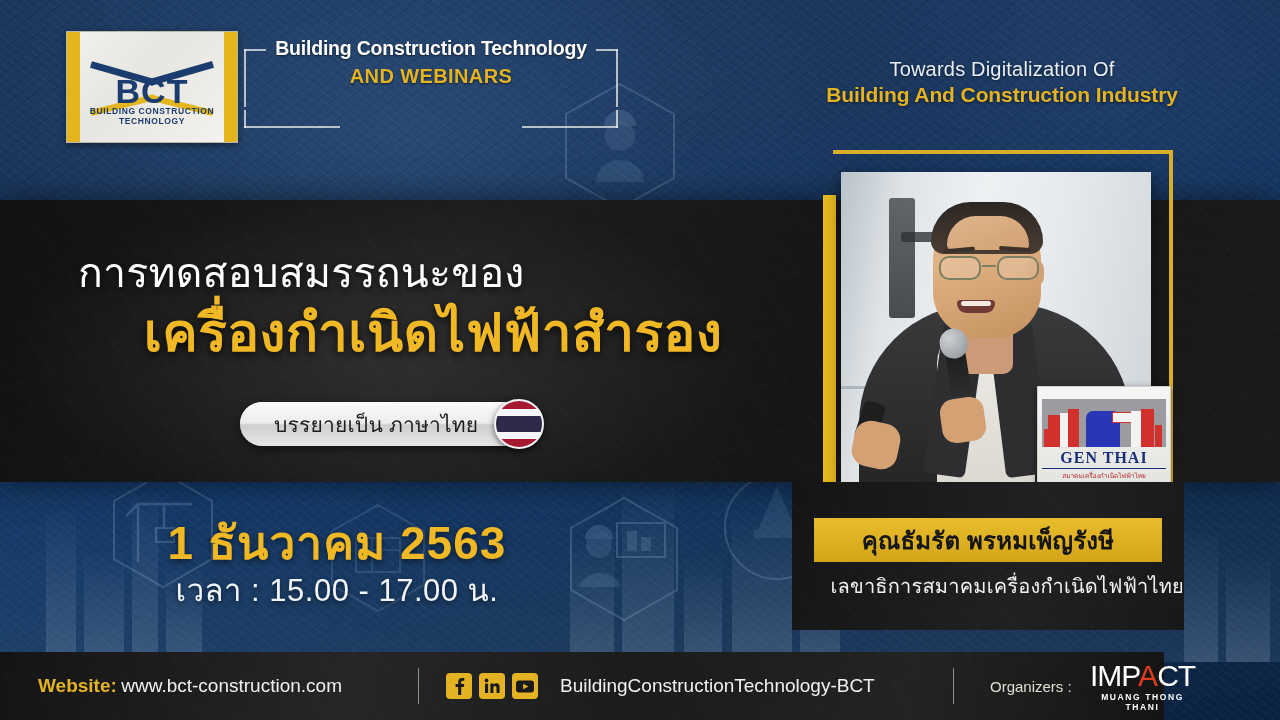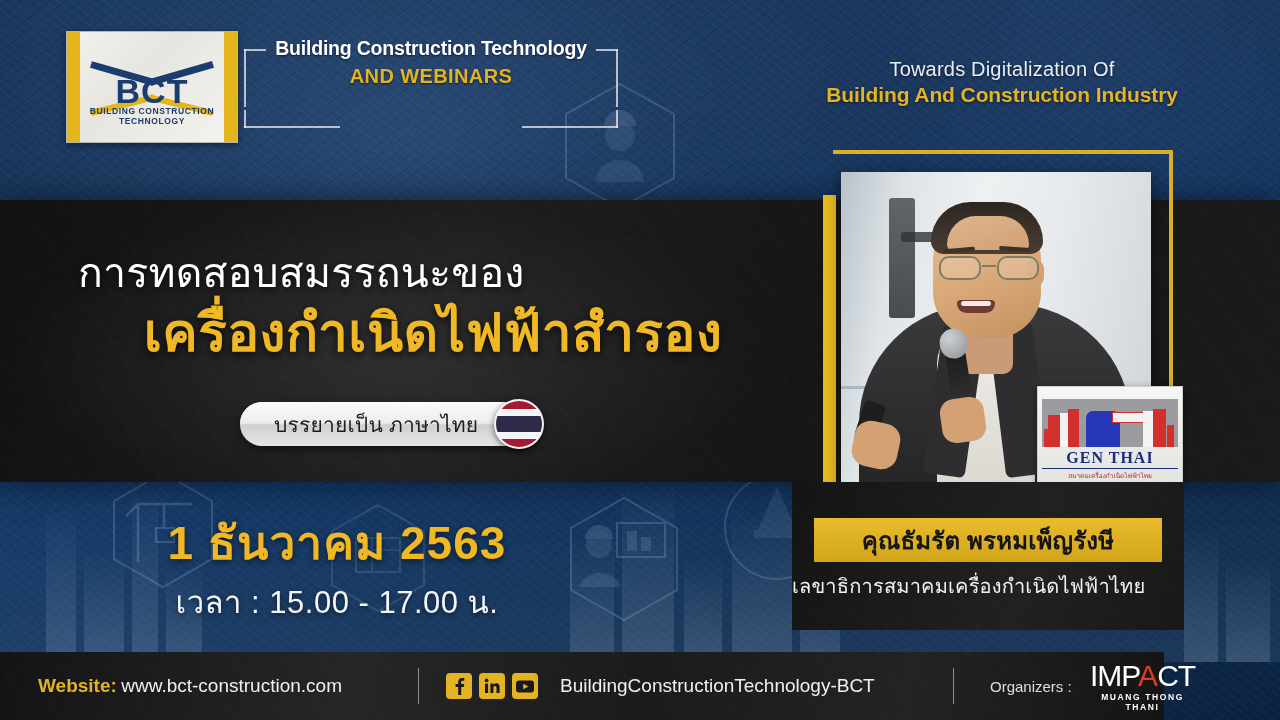--- a/index.html
+++ b/index.html
@@ -169,21 +169,20 @@
   .date-block { position: absolute; left: 112px; top: 515px; width: 450px; text-align: center; }
   .date-main {
     font-size: 46px; font-weight: bold; color: #f0b824; line-height: 56px;
     letter-spacing: 1px; text-shadow: 0 2px 6px rgba(0,0,0,.55);
     font-family: "Liberation Sans", "DejaVu Sans", sans-serif;
   }
   .date-time {
     font-size: 31px; color: #f2f6fb; line-height: 40px; letter-spacing: .5px;
     text-shadow: 0 2px 5px rgba(0,0,0,.55);
     font-family: "Liberation Sans", "DejaVu Sans", sans-serif;
-    margin-top: 12px;
   }
 
   
   .gold-frame-a {
     position: absolute; left: 833px; top: 150px; width: 340px; height: 350px;
     border-top: 4px solid #d9ae28; border-right: 4px solid #d9ae28;
   }
   .gold-frame-b {
     position: absolute; left: 823px; top: 195px; width: 330px; height: 320px;
     border-left: 13px solid #e6b91f; border-bottom: 13px solid #e6b91f;
@@ -281,21 +280,21 @@
   .photo .clicker {
     position: absolute; left: 18px; top: 230px; width: 22px; height: 40px;
     background: #1e1e1e; border-radius: 5px; transform: rotate(18deg);
   }
   .photo .badge-red {
     position: absolute; left: 196px; top: 236px; width: 16px; height: 26px;
     background: #c2332d; border-radius: 2px;
   }
 
   .genthai {
-    position: absolute; left: 1037px; top: 386px; width: 146px; height: 100px;
+    position: absolute; left: 1037px; top: 386px; width: 134px; height: 100px;
     background: linear-gradient(180deg,#f6f6f4,#e3e3e0);
     border: 1px solid #cfcfcb; box-shadow: 0 2px 7px rgba(0,0,0,.45);
     padding: 12px 4px 2px; overflow: hidden;
   }
   .genthai .art {
     position: relative; height: 48px; background: #9b9ba0; overflow: hidden;
   }
   .genthai .art .s { position: absolute; bottom: 0; background: #d2302c; }
   .genthai .art .s1 { left: 6px;  width: 12px; height: 32px; }
   .genthai .art .s1b{ left: 2px;  width: 6px;  height: 18px; background:#d2302c; }
@@ -335,21 +334,21 @@
   .name-bar {
     position: absolute; left: 22px; top: 36px; width: 348px; height: 44px;
     background: linear-gradient(180deg,#e8bd2c,#d3a419);
     display: flex; align-items: center; justify-content: center;
   }
   .name-bar span {
     font-size: 24px; font-weight: bold; color: #151515; white-space: nowrap; letter-spacing: .2px;
     font-family: "Liberation Sans", "DejaVu Sans", sans-serif;
   }
   .name-role {
-    position: absolute; left: 0; right: 0; top: 88px; text-align: left;
+    position: absolute; left: 0; right: 0; top: 88px; text-align: right;
     font-size: 20px; color: #f1f1f1; letter-spacing: .2px;
     font-family: "Liberation Sans", "DejaVu Sans", sans-serif;
   }
 
   
   .footer {
     position: absolute; left: 0; bottom: 0; width: 1164px; height: 68px;
     background: linear-gradient(100deg, #141414 0%, #262626 30%, #1b1b1b 55%, #232323 78%, #141414 100%);
     display: flex; align-items: center;
   }

